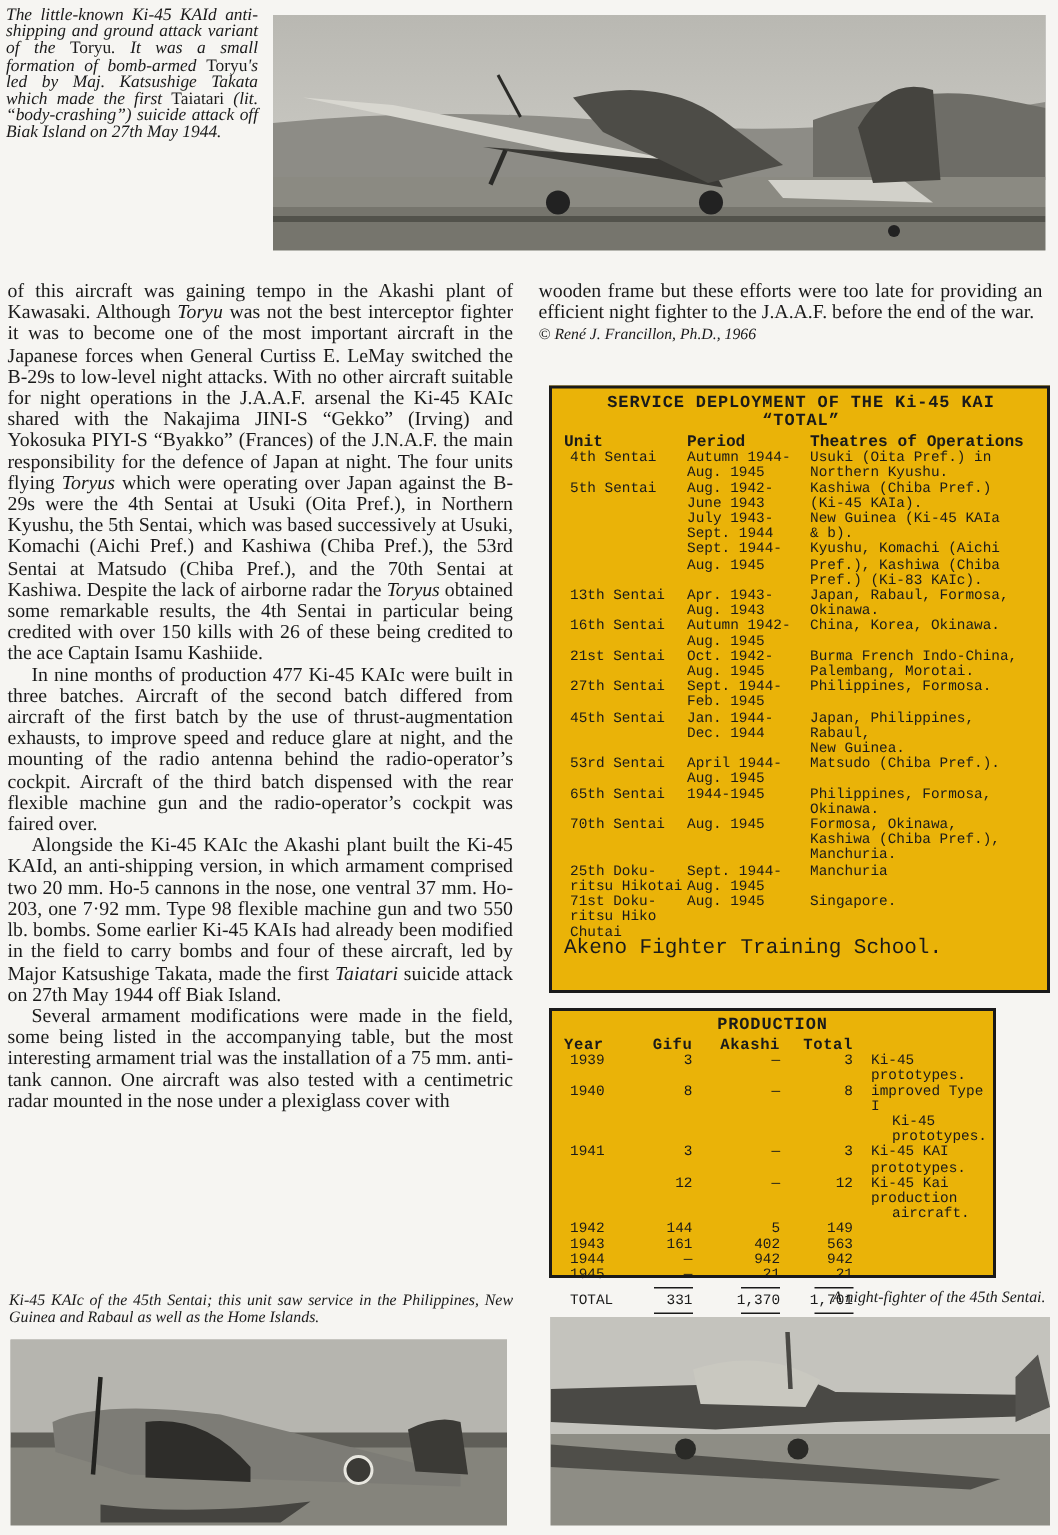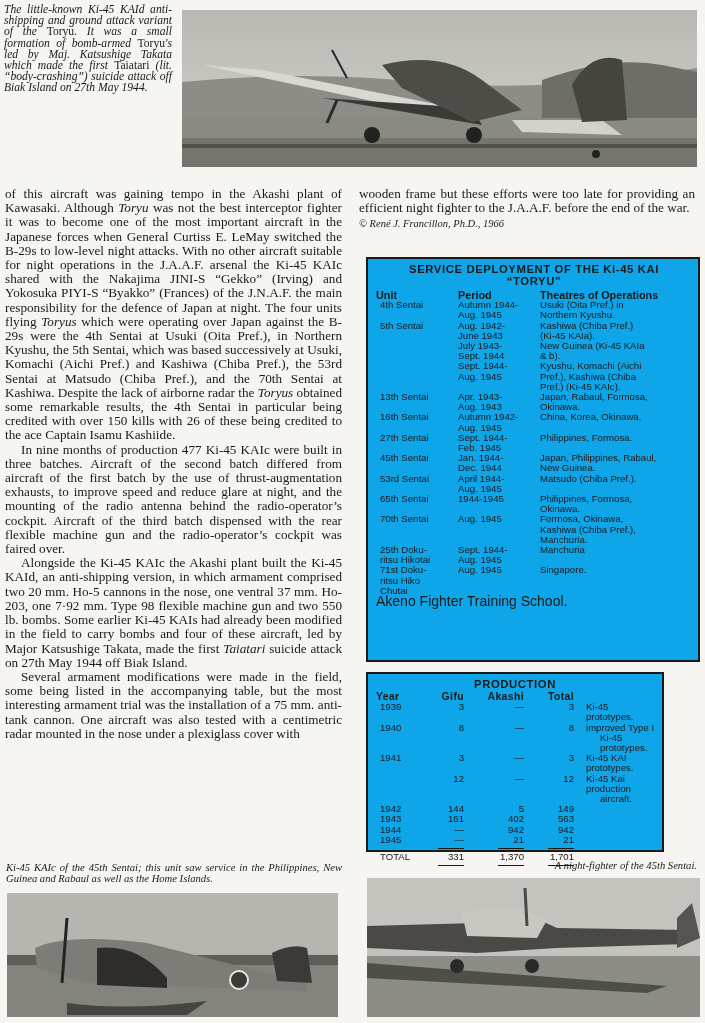--- a/index.html
+++ b/index.html
@@ -26,22 +26,22 @@
   }
   .col-text p { text-indent: 0; }
   .col-text p.indent { text-indent: 16px; }
   .col-text em { font-style: italic; }
 
   .copyright { font-style: italic; font-size: 10.5px; }
 
   
   .box {
     border: 2px solid #1a1a1a;
-    background: #0ea5e9;
-    font-family: Liberation Sans, sans-serif;
+    background: #eab308;
+    font-family: Liberation Mono, monospace;
   }
   .box-title {
     text-align: center; font-weight: bold; font-size: 11.3px; line-height: 12px;
     letter-spacing: 0.6px;
   }
   .deploy-table { width: 100%; border-collapse: collapse; font-size: 9.6px; line-height: 10.2px; }
   .deploy-table th { text-align: left; font-size: 10.8px; font-weight: bold; padding-bottom: 0; }
   .deploy-table td { vertical-align: top; padding: 0; }
   .deploy-table td.unit { padding-left: 6px; width: 84px; }
   .deploy-table td.period { width: 82px; }
@@ -103,21 +103,21 @@
 </div>
 
 <div class="abs col-text" style="left:359px; top:187px; width:336px;">
   <p>wooden frame but these efforts were too late for providing an efficient night fighter to the J.A.A.F. before the end of the war.</p>
   <p class="copyright" style="margin-top:2px;">© René J. Francillon, Ph.D., 1966</p>
 </div>
 
 <div class="abs box" style="left:366px; top:257px; width:334px; height:405px; padding:4px 4px 2px 6px;">
   <div class="box-title">
     <div>SERVICE DEPLOYMENT OF THE Ki-45 KAI</div>
-    <div>“TORYU”</div>
+    <div>“TOTAL”</div>
   </div>
   <table class="deploy-table" style="margin-top:3px;">
     <thead>
       <tr>
         <th class="unit">Unit</th>
         <th>Period</th>
         <th>Theatres of Operations</th>
       </tr>
     </thead>
     <tbody id="deploy-body">
@@ -141,34 +141,41 @@
 Sept. 1944</td>
           <td class="theatres" style="white-space: pre-line;">New Guinea (Ki-45 KAIa
 &amp; b).</td>
         </tr>
         <tr>
           <td class="unit" style="white-space: pre-line;"></td>
           <td class="period" style="white-space: pre-line;">Sept. 1944-
 Aug. 1945</td>
           <td class="theatres" style="white-space: pre-line;">Kyushu, Komachi (Aichi
 Pref.), Kashiwa (Chiba
-Pref.) (Ki-45 KAIc).</td>
+Pref.) (Ki-83 KAIc).</td>
         </tr>
         <tr>
           <td class="unit" style="white-space: pre-line;">13th Sentai</td>
           <td class="period" style="white-space: pre-line;">Apr. 1943-
 Aug. 1943</td>
           <td class="theatres" style="white-space: pre-line;">Japan, Rabaul, Formosa,
 Okinawa.</td>
         </tr>
         <tr>
           <td class="unit" style="white-space: pre-line;">16th Sentai</td>
           <td class="period" style="white-space: pre-line;">Autumn 1942-
 Aug. 1945</td>
           <td class="theatres" style="white-space: pre-line;">China, Korea, Okinawa.</td>
+        </tr>
+        <tr>
+          <td class="unit" style="white-space: pre-line;">21st Sentai</td>
+          <td class="period" style="white-space: pre-line;">Oct. 1942-
+Aug. 1945</td>
+          <td class="theatres" style="white-space: pre-line;">Burma French Indo-China,
+Palembang, Morotai.</td>
         </tr>
         <tr>
           <td class="unit" style="white-space: pre-line;">27th Sentai</td>
           <td class="period" style="white-space: pre-line;">Sept. 1944-
 Feb. 1945</td>
           <td class="theatres" style="white-space: pre-line;">Philippines, Formosa.</td>
         </tr>
         <tr>
           <td class="unit" style="white-space: pre-line;">45th Sentai</td>
           <td class="period" style="white-space: pre-line;">Jan. 1944-

